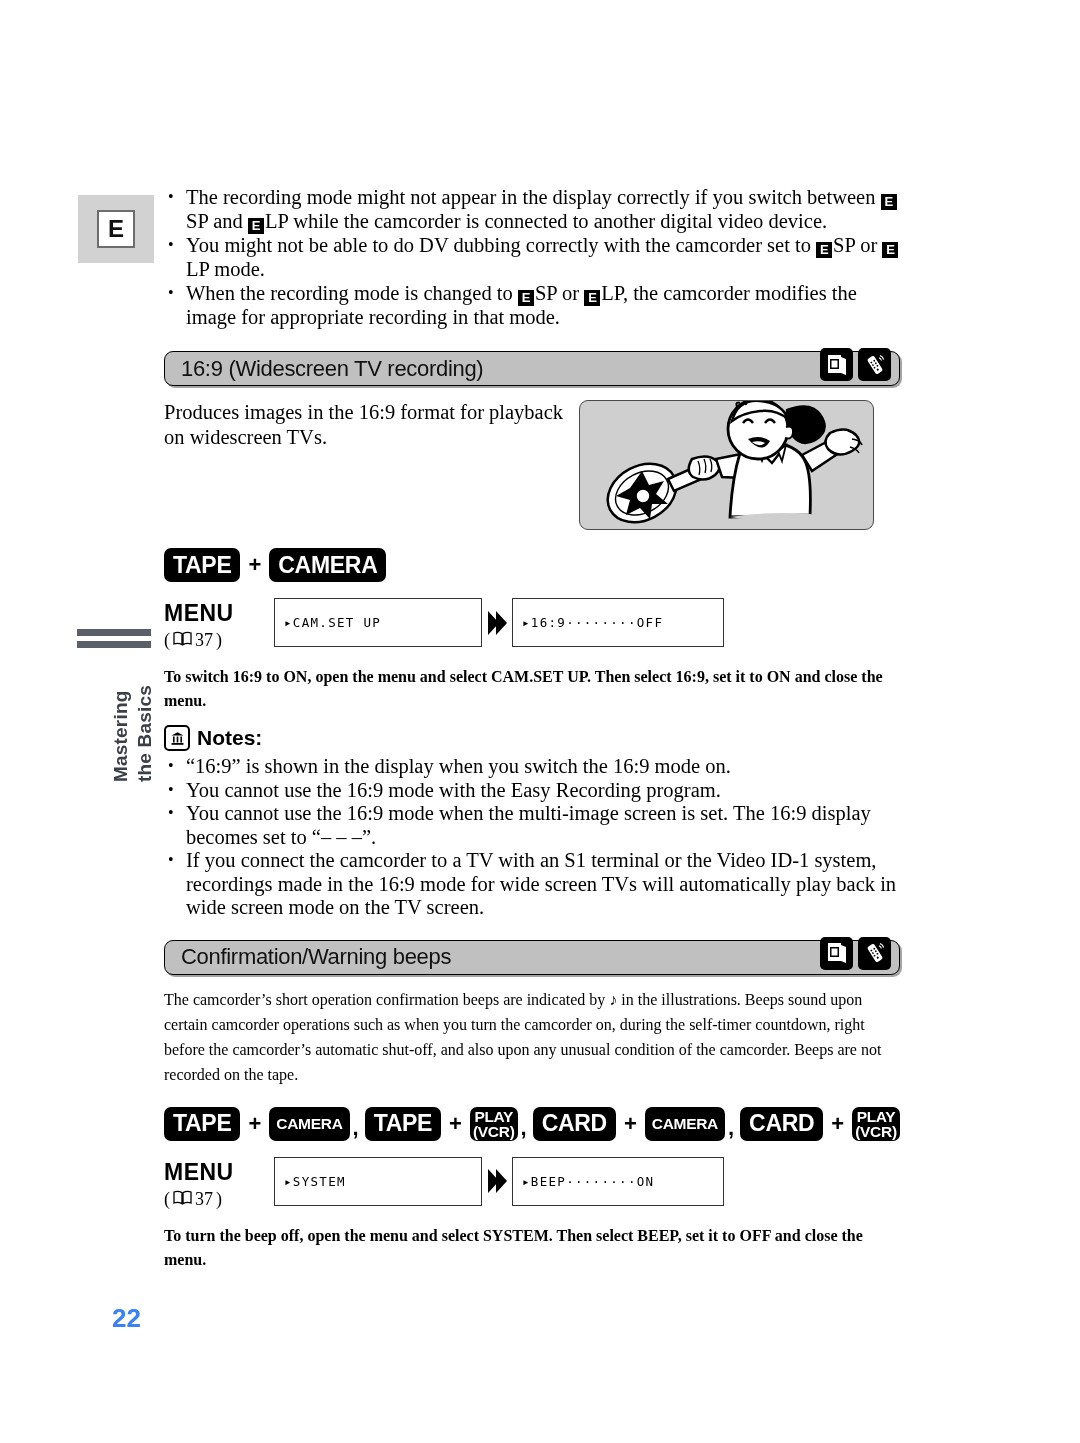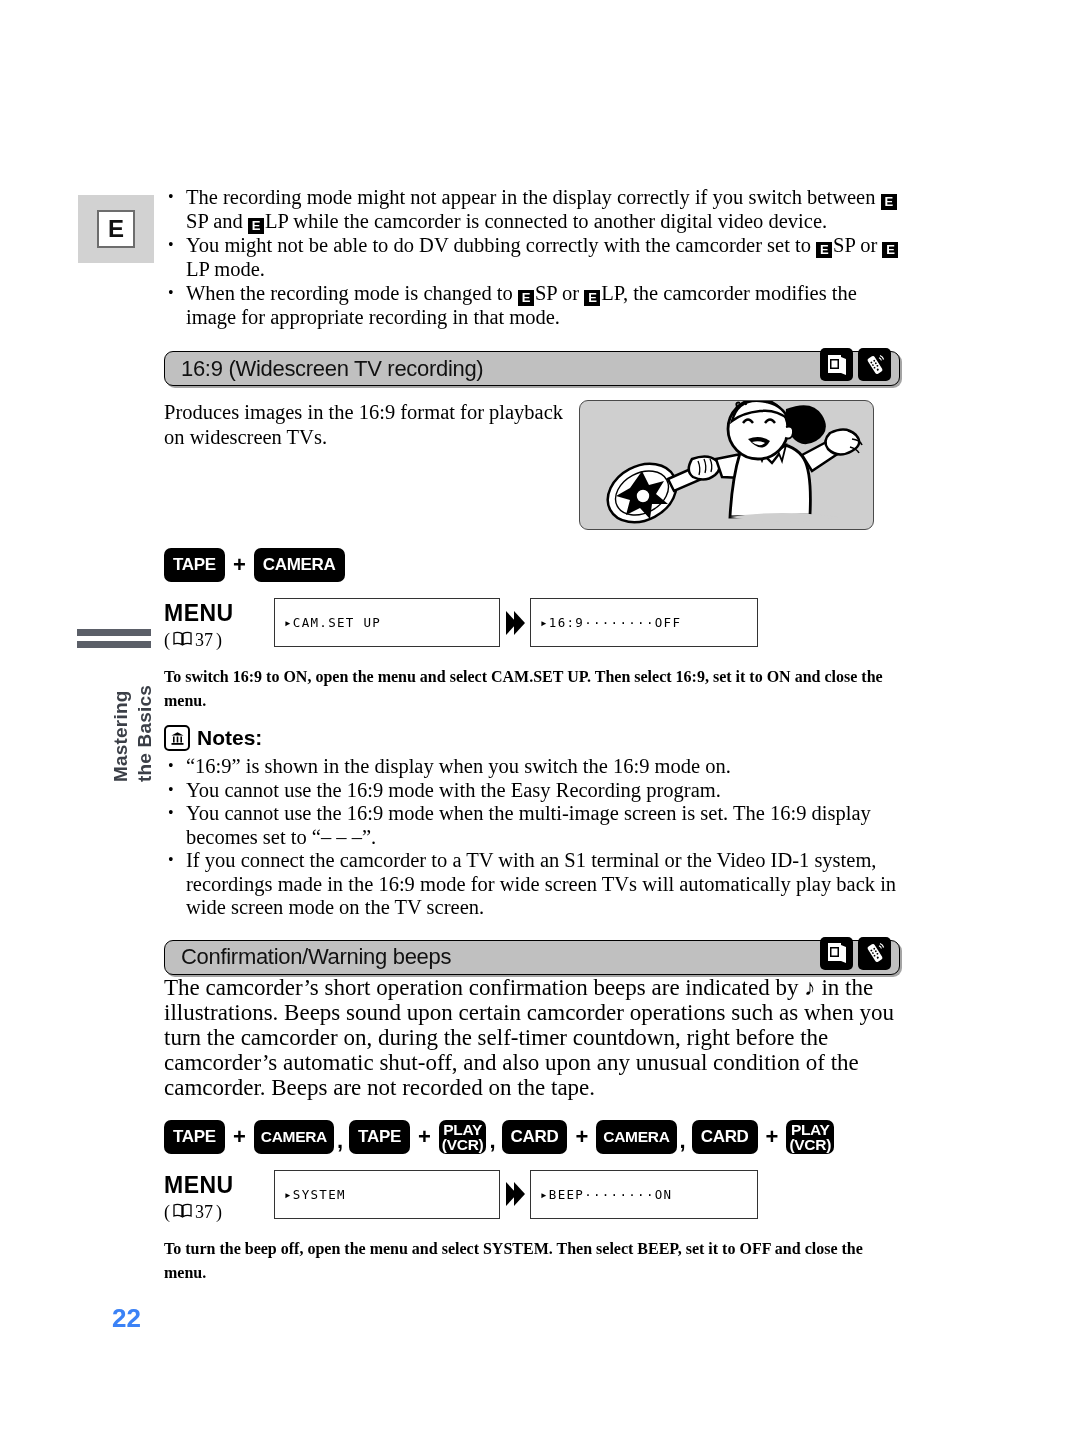--- a/index.html
+++ b/index.html
@@ -196,21 +196,21 @@
     color: #fff;
     border-radius: 7px;
     font-family: "Liberation Sans", sans-serif;
     font-weight: bold;
     display: flex;
     flex-direction: column;
     align-items: center;
     justify-content: center;
     padding: 16px 9px;
     height: 34px;
-    font-size: 17px;
+    font-size: 23px;
     letter-spacing: -0.3px;
     box-sizing: border-box;
   }
   .badge.two-line {
     line-height: 15px;
     font-size: 15.5px;
     padding: 0 3px;
   }
   .badge.narrow { font-size: 15.5px; padding: 0 7px; }
   .plus {
@@ -246,34 +246,34 @@
     letter-spacing: 0.5px;
   }
   .menu-label .ref {
     font-size: 18px;
     margin-top: 3px;
     display: flex;
     align-items: center;
     gap: 3px;
   }
   .lcd {
-    width: 226px;
+    width: 208px;
     height: 49px;
     border: 1.5px solid #333;
     background: #fff;
     font-family: "DejaVu Sans Mono", "Liberation Mono", monospace;
     font-size: 12.5px;
     letter-spacing: 1.3px;
     display: flex;
     align-items: center;
     padding-left: 9px;
     box-sizing: border-box;
     white-space: pre;
   }
-  .lcd.wide { width: 228px; }
+  .lcd.wide { width: 212px; }
   .arrow-sep {
     width: 30px;
     display: flex;
     align-items: center;
     justify-content: center;
     height: 49px;
   }
 
   
   .instruction {
@@ -300,22 +300,23 @@
     height: 22px;
     border: 2px solid #000;
     border-radius: 5px;
     display: flex;
     align-items: center;
     justify-content: center;
     background: #fff;
   }
 
   .body-para {
-    font-size: 23px;
+    font-size: 16px;
     line-height: 25px;
+    margin-top: 12px;
   }
 
   
   .page-num {
     position: absolute;
     left: 112px;
     top: 1303px;
     font-family: "Liberation Sans", sans-serif;
     font-weight: bold;
     font-size: 26px;

